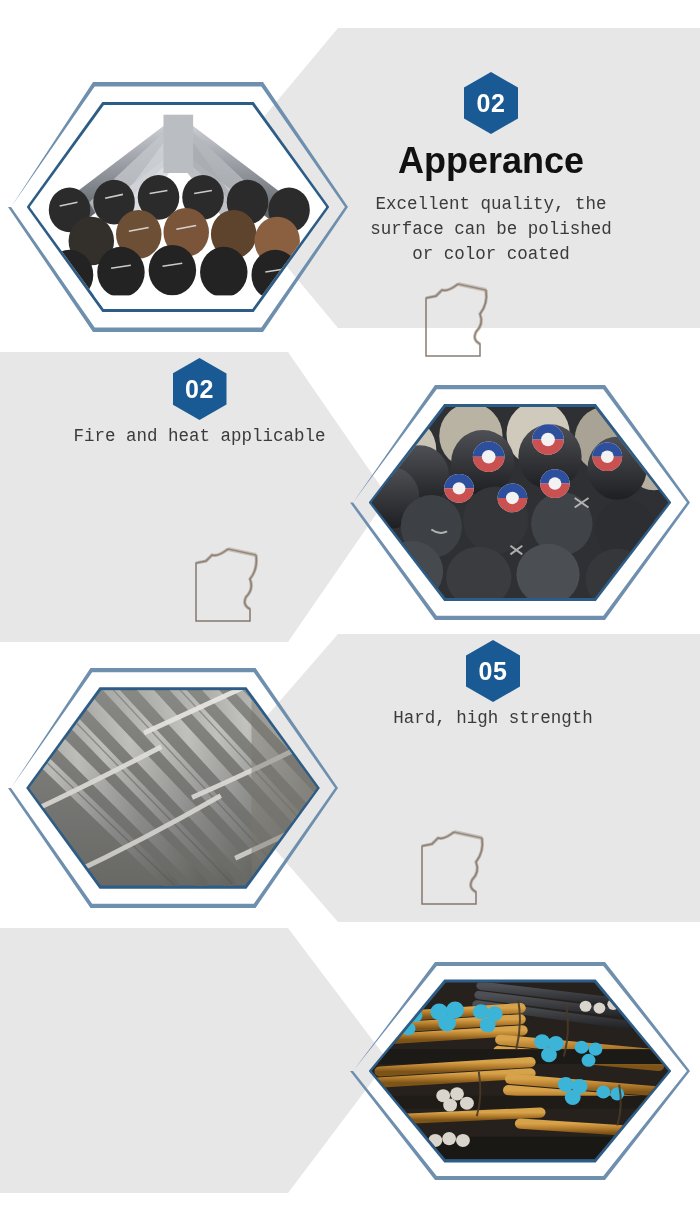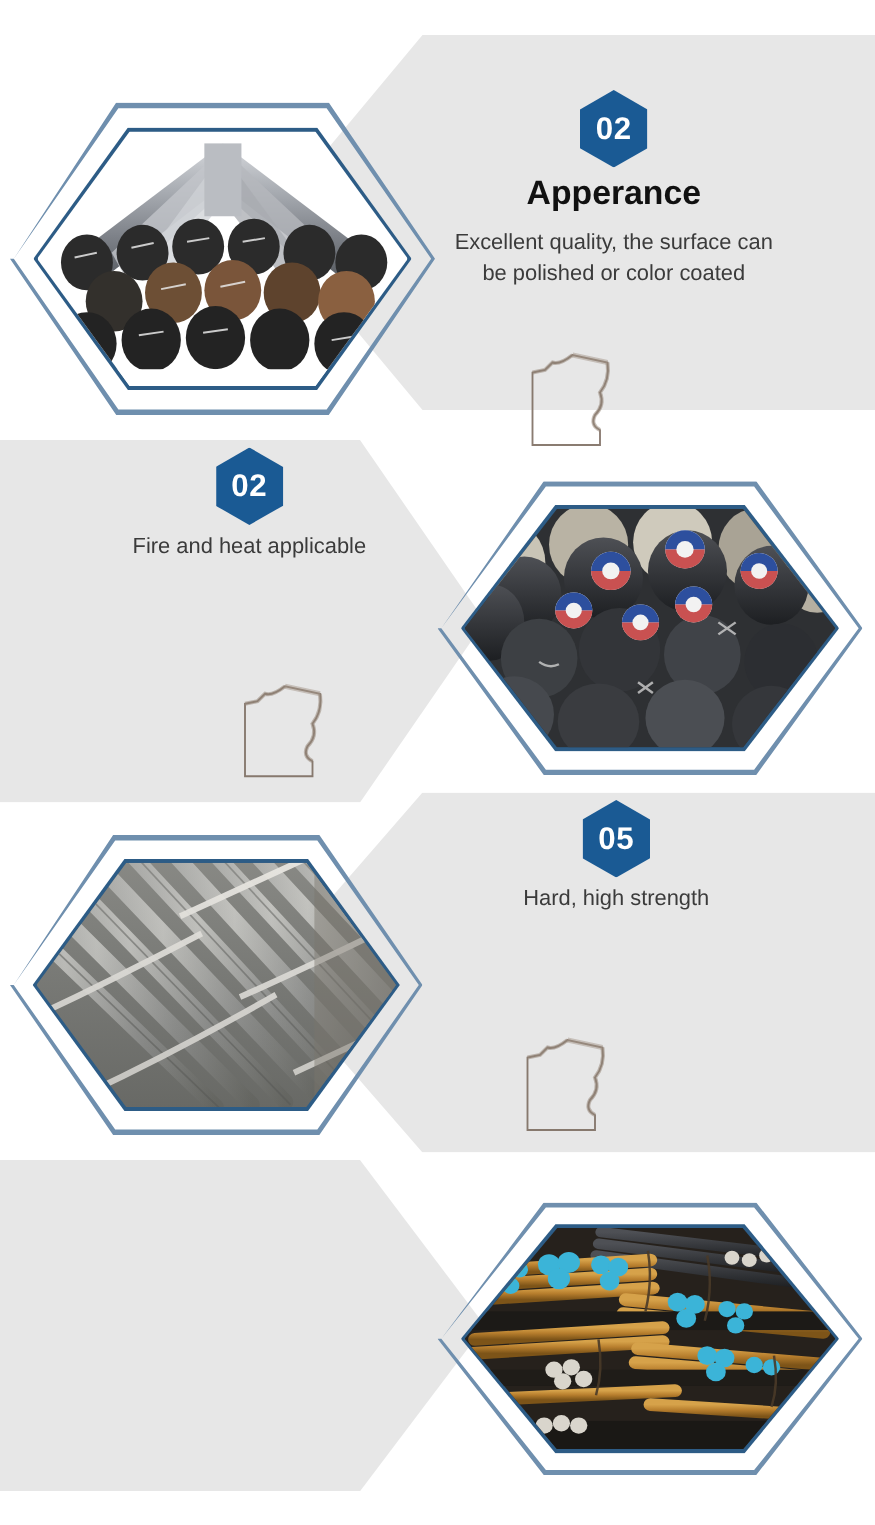--- a/index.html
+++ b/index.html
@@ -49,33 +49,34 @@
   }
   .badge span {
     color: #ffffff;
     font-size: 25px;
     font-weight: bold;
     letter-spacing: 0.5px;
     line-height: 1;
   }
 
   .heading {
-    font-size: 27px;
+    font-size: 36px;
     font-weight: bold;
     color: #111111;
     line-height: 1.25;
     margin-bottom: 9px;
     white-space: nowrap;
   }
 
   .body {
     font-size: 17.5px;
     color: #3b3b3b;
     line-height: 1.42;
     font-weight: 400;
+    font-family: Liberation Mono, monospace;
   }
 
   
   .sketch {
     position: absolute;
     z-index: 5;
     opacity: 0.88;
   }
 
   

